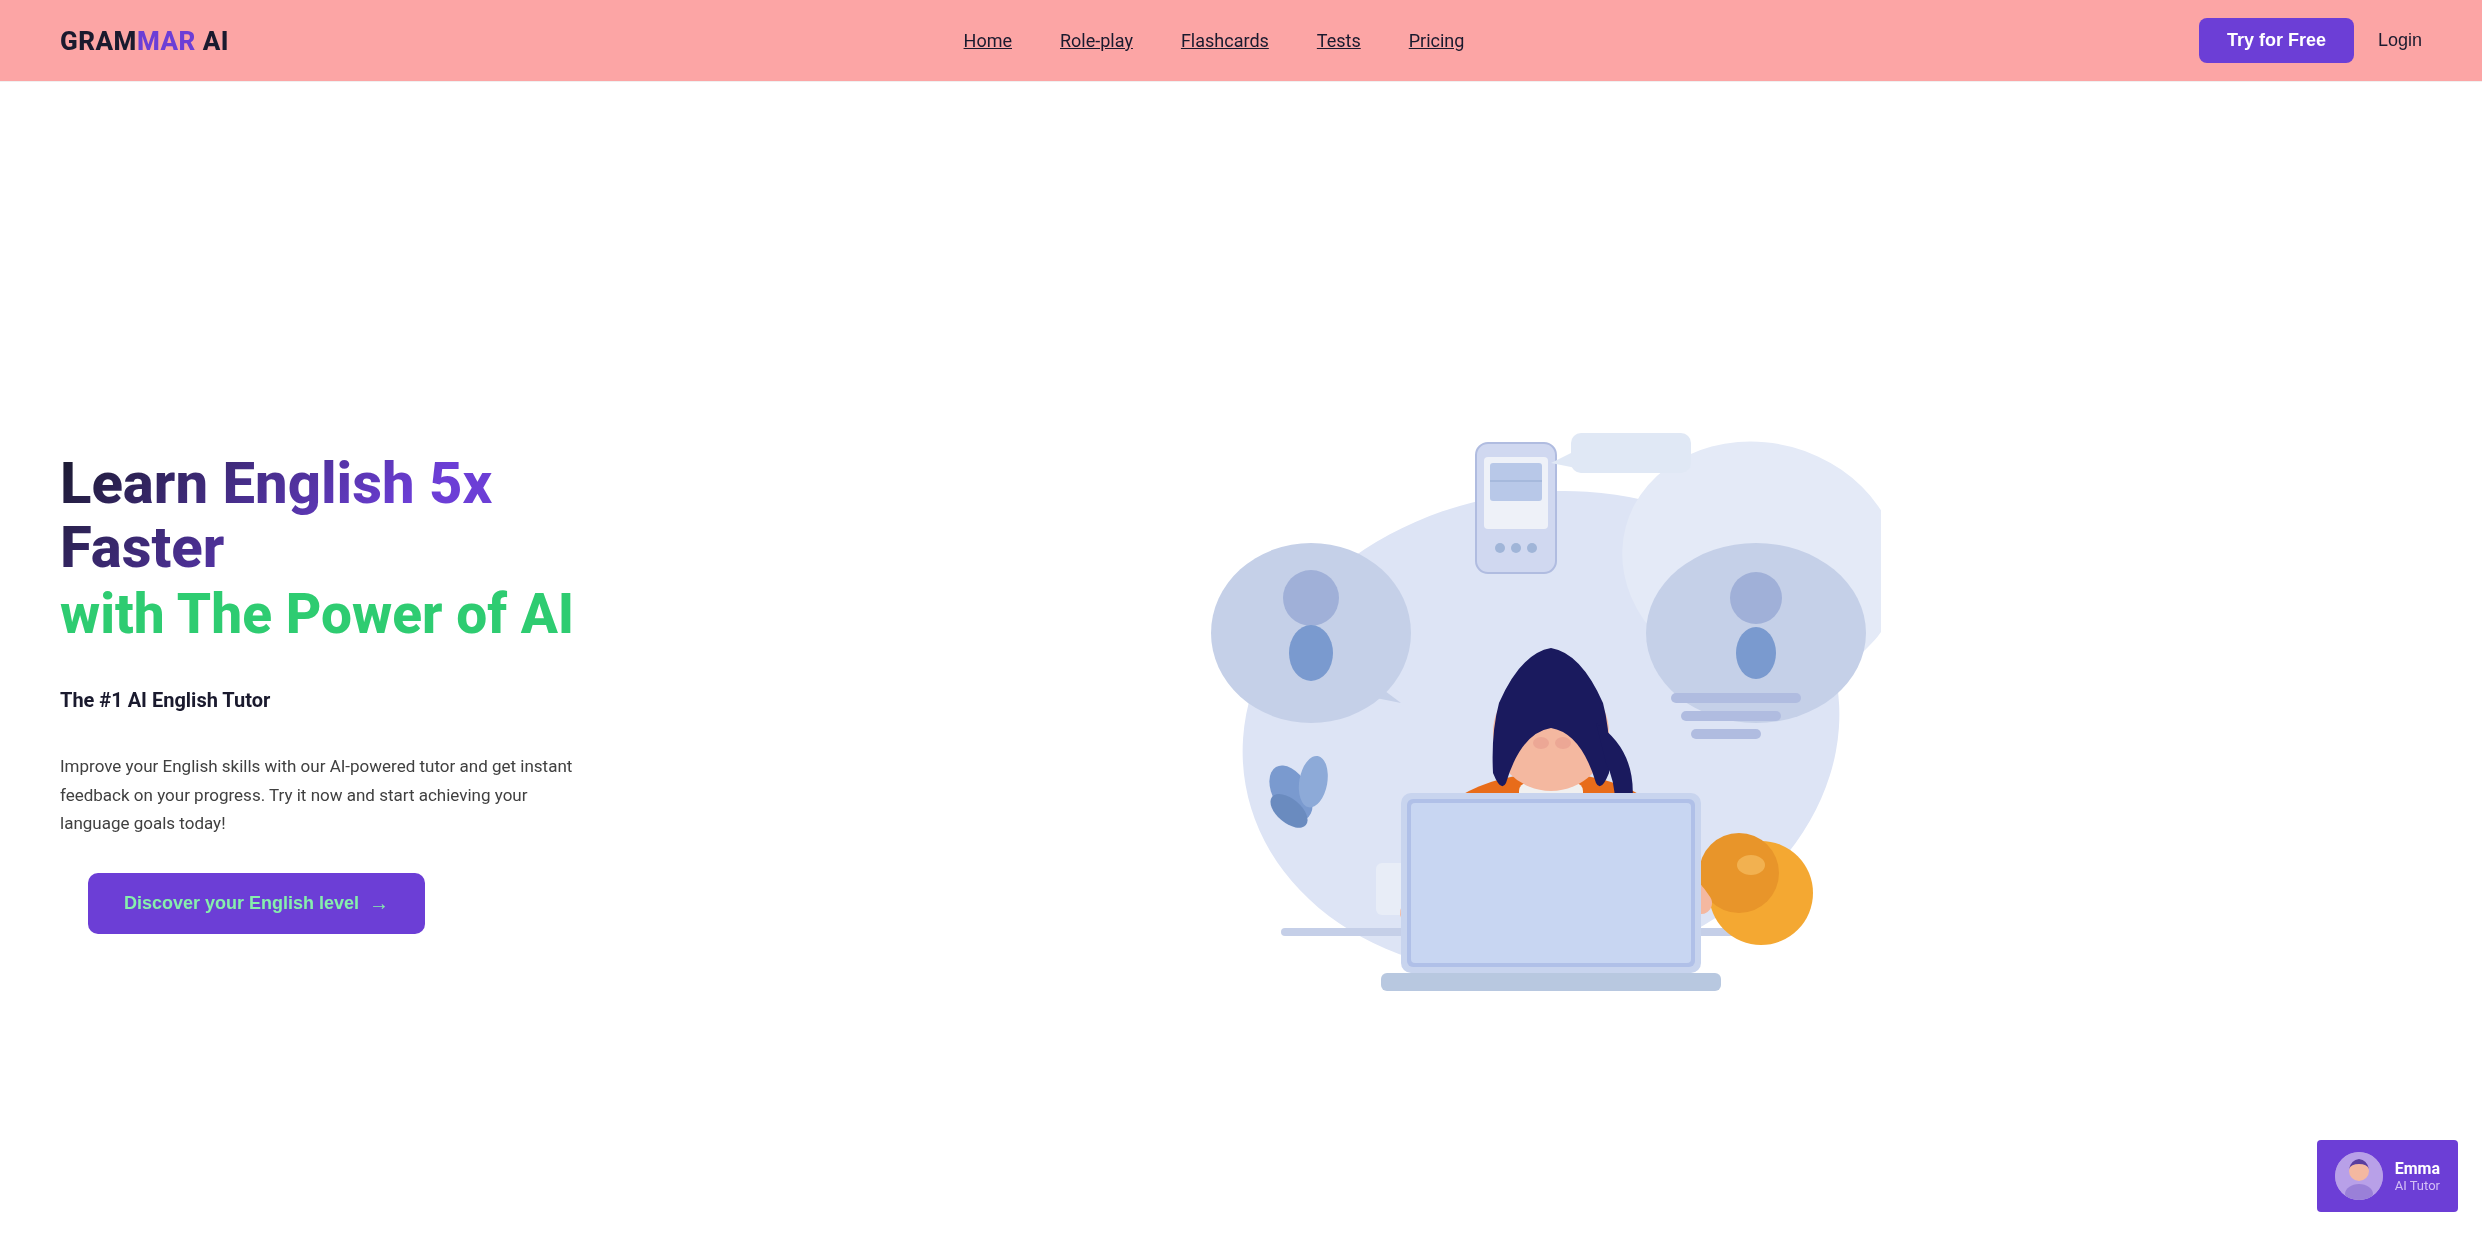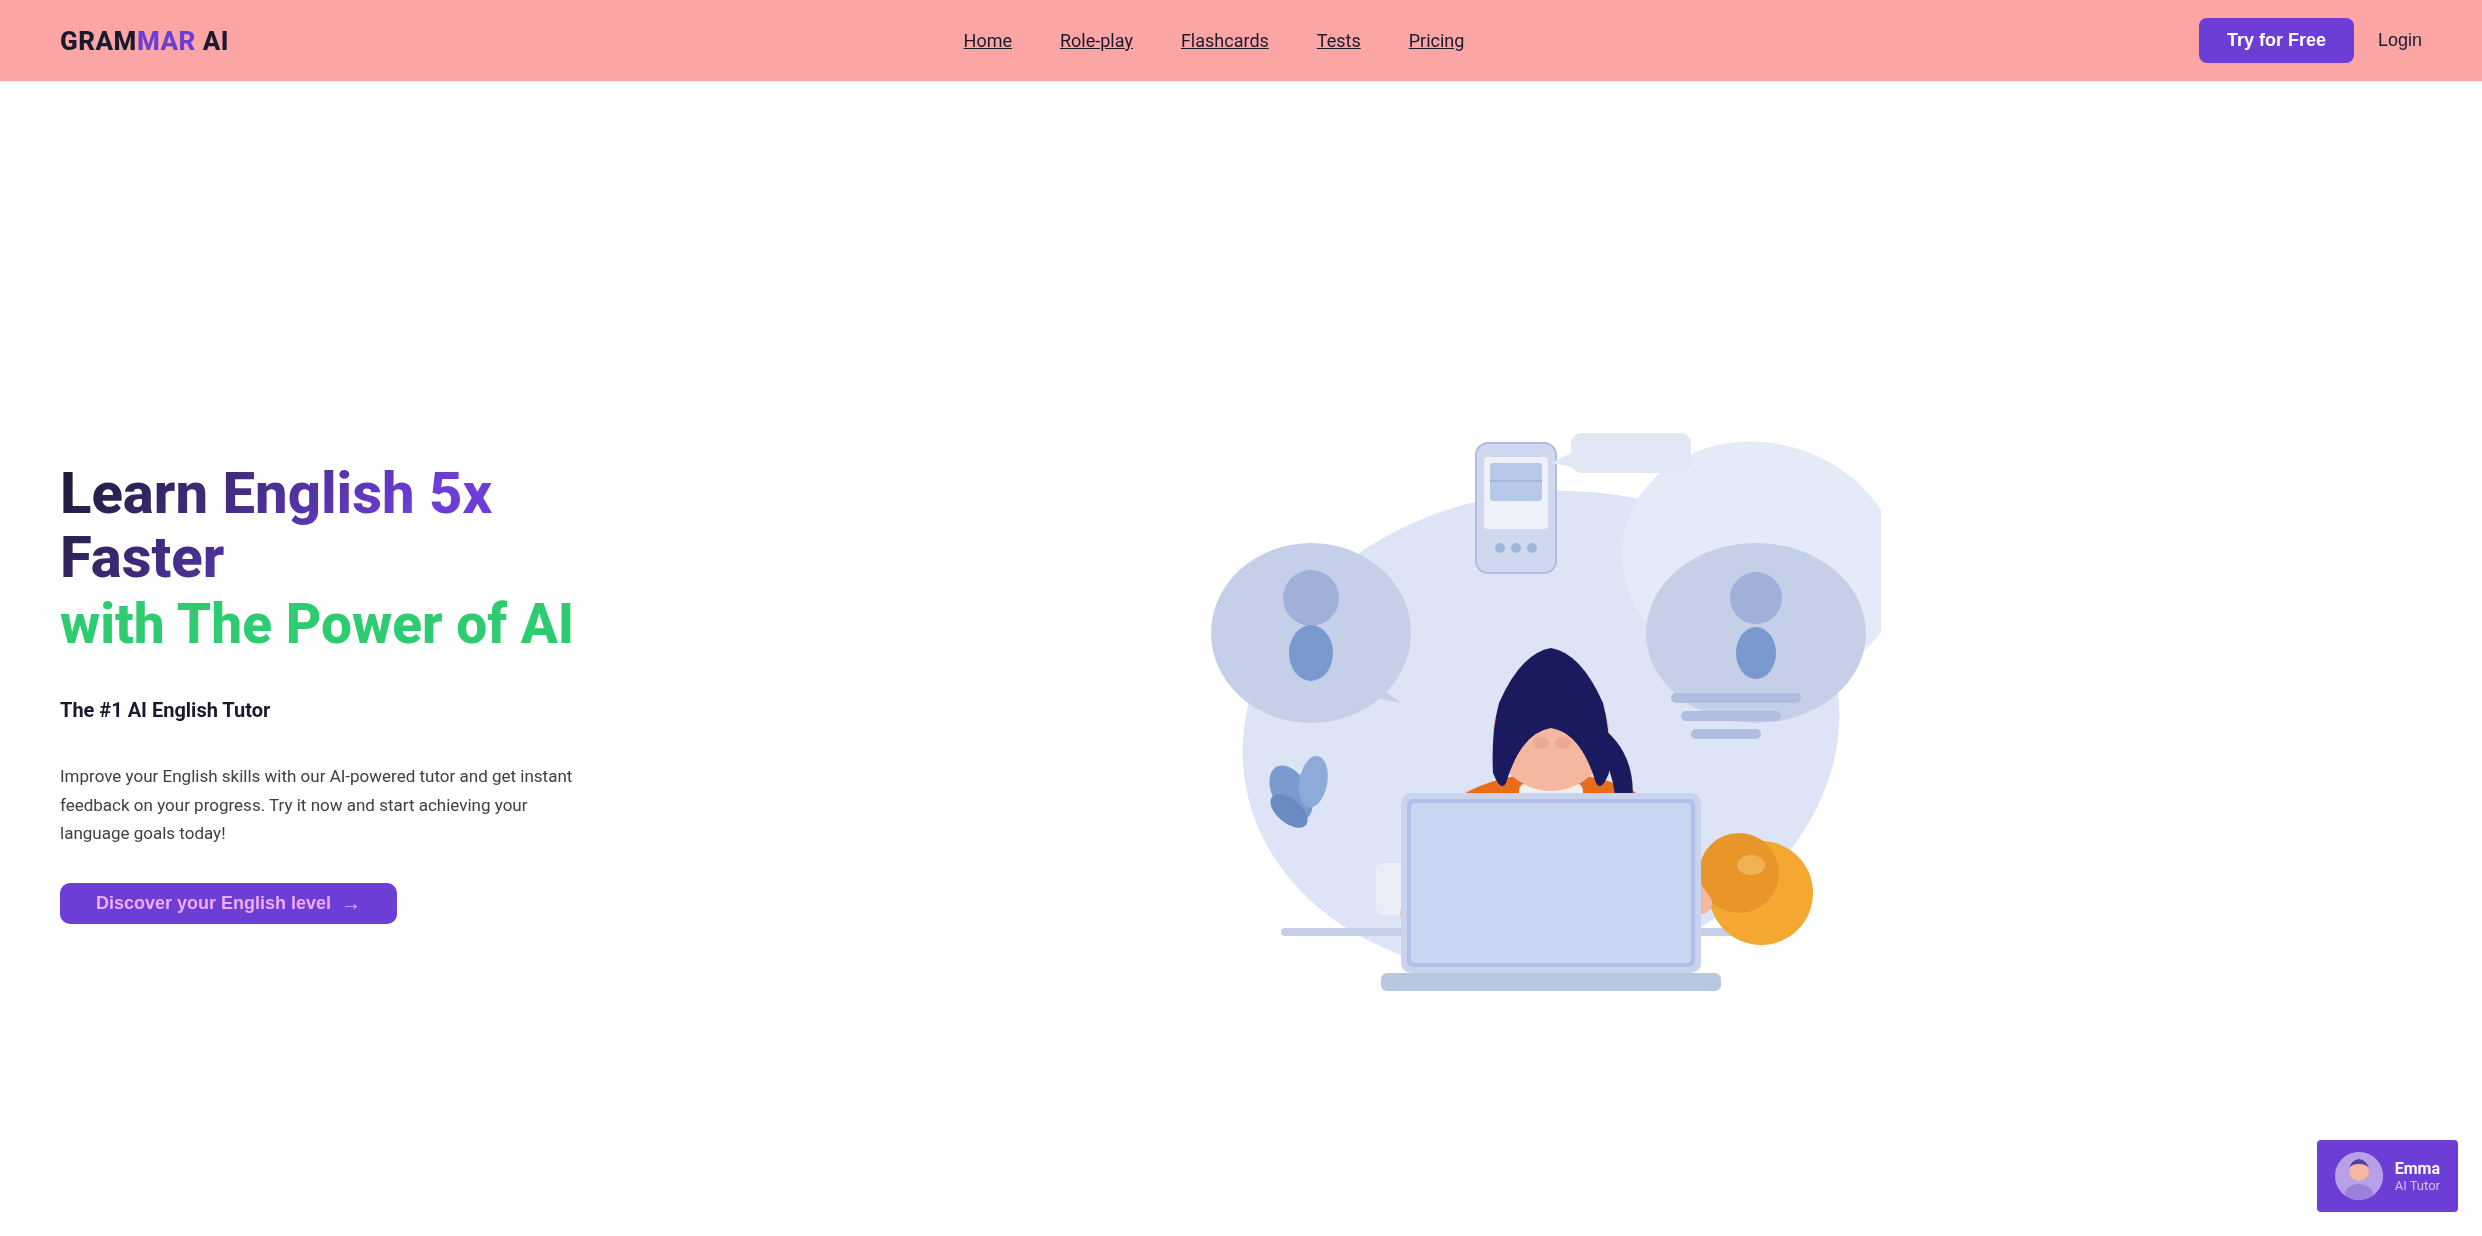--- a/index.html
+++ b/index.html
@@ -118,30 +118,31 @@
     .hero-desc {
       font-size: 17px;
       color: #404040;
       line-height: 1.65;
       margin-bottom: 36px;
       margin-top: 40px;
     }
 
     .btn-discover {
       background: #6c3ed6;
-      color: #f0abfc;
+      color: #86efac;
       border: none;
       border-radius: 10px;
-      padding: 9px 36px;
+      padding: 19px 36px;
       font-size: 18px;
       font-weight: 600;
       cursor: pointer;
       display: inline-flex;
       align-items: center;
       gap: 10px;
+      margin-left: 28px;
     }
     .btn-discover .arrow {
       font-size: 20px;
     }
 
     
     .hero-illustration {
       position: relative;
       flex: 1;
       display: flex;

